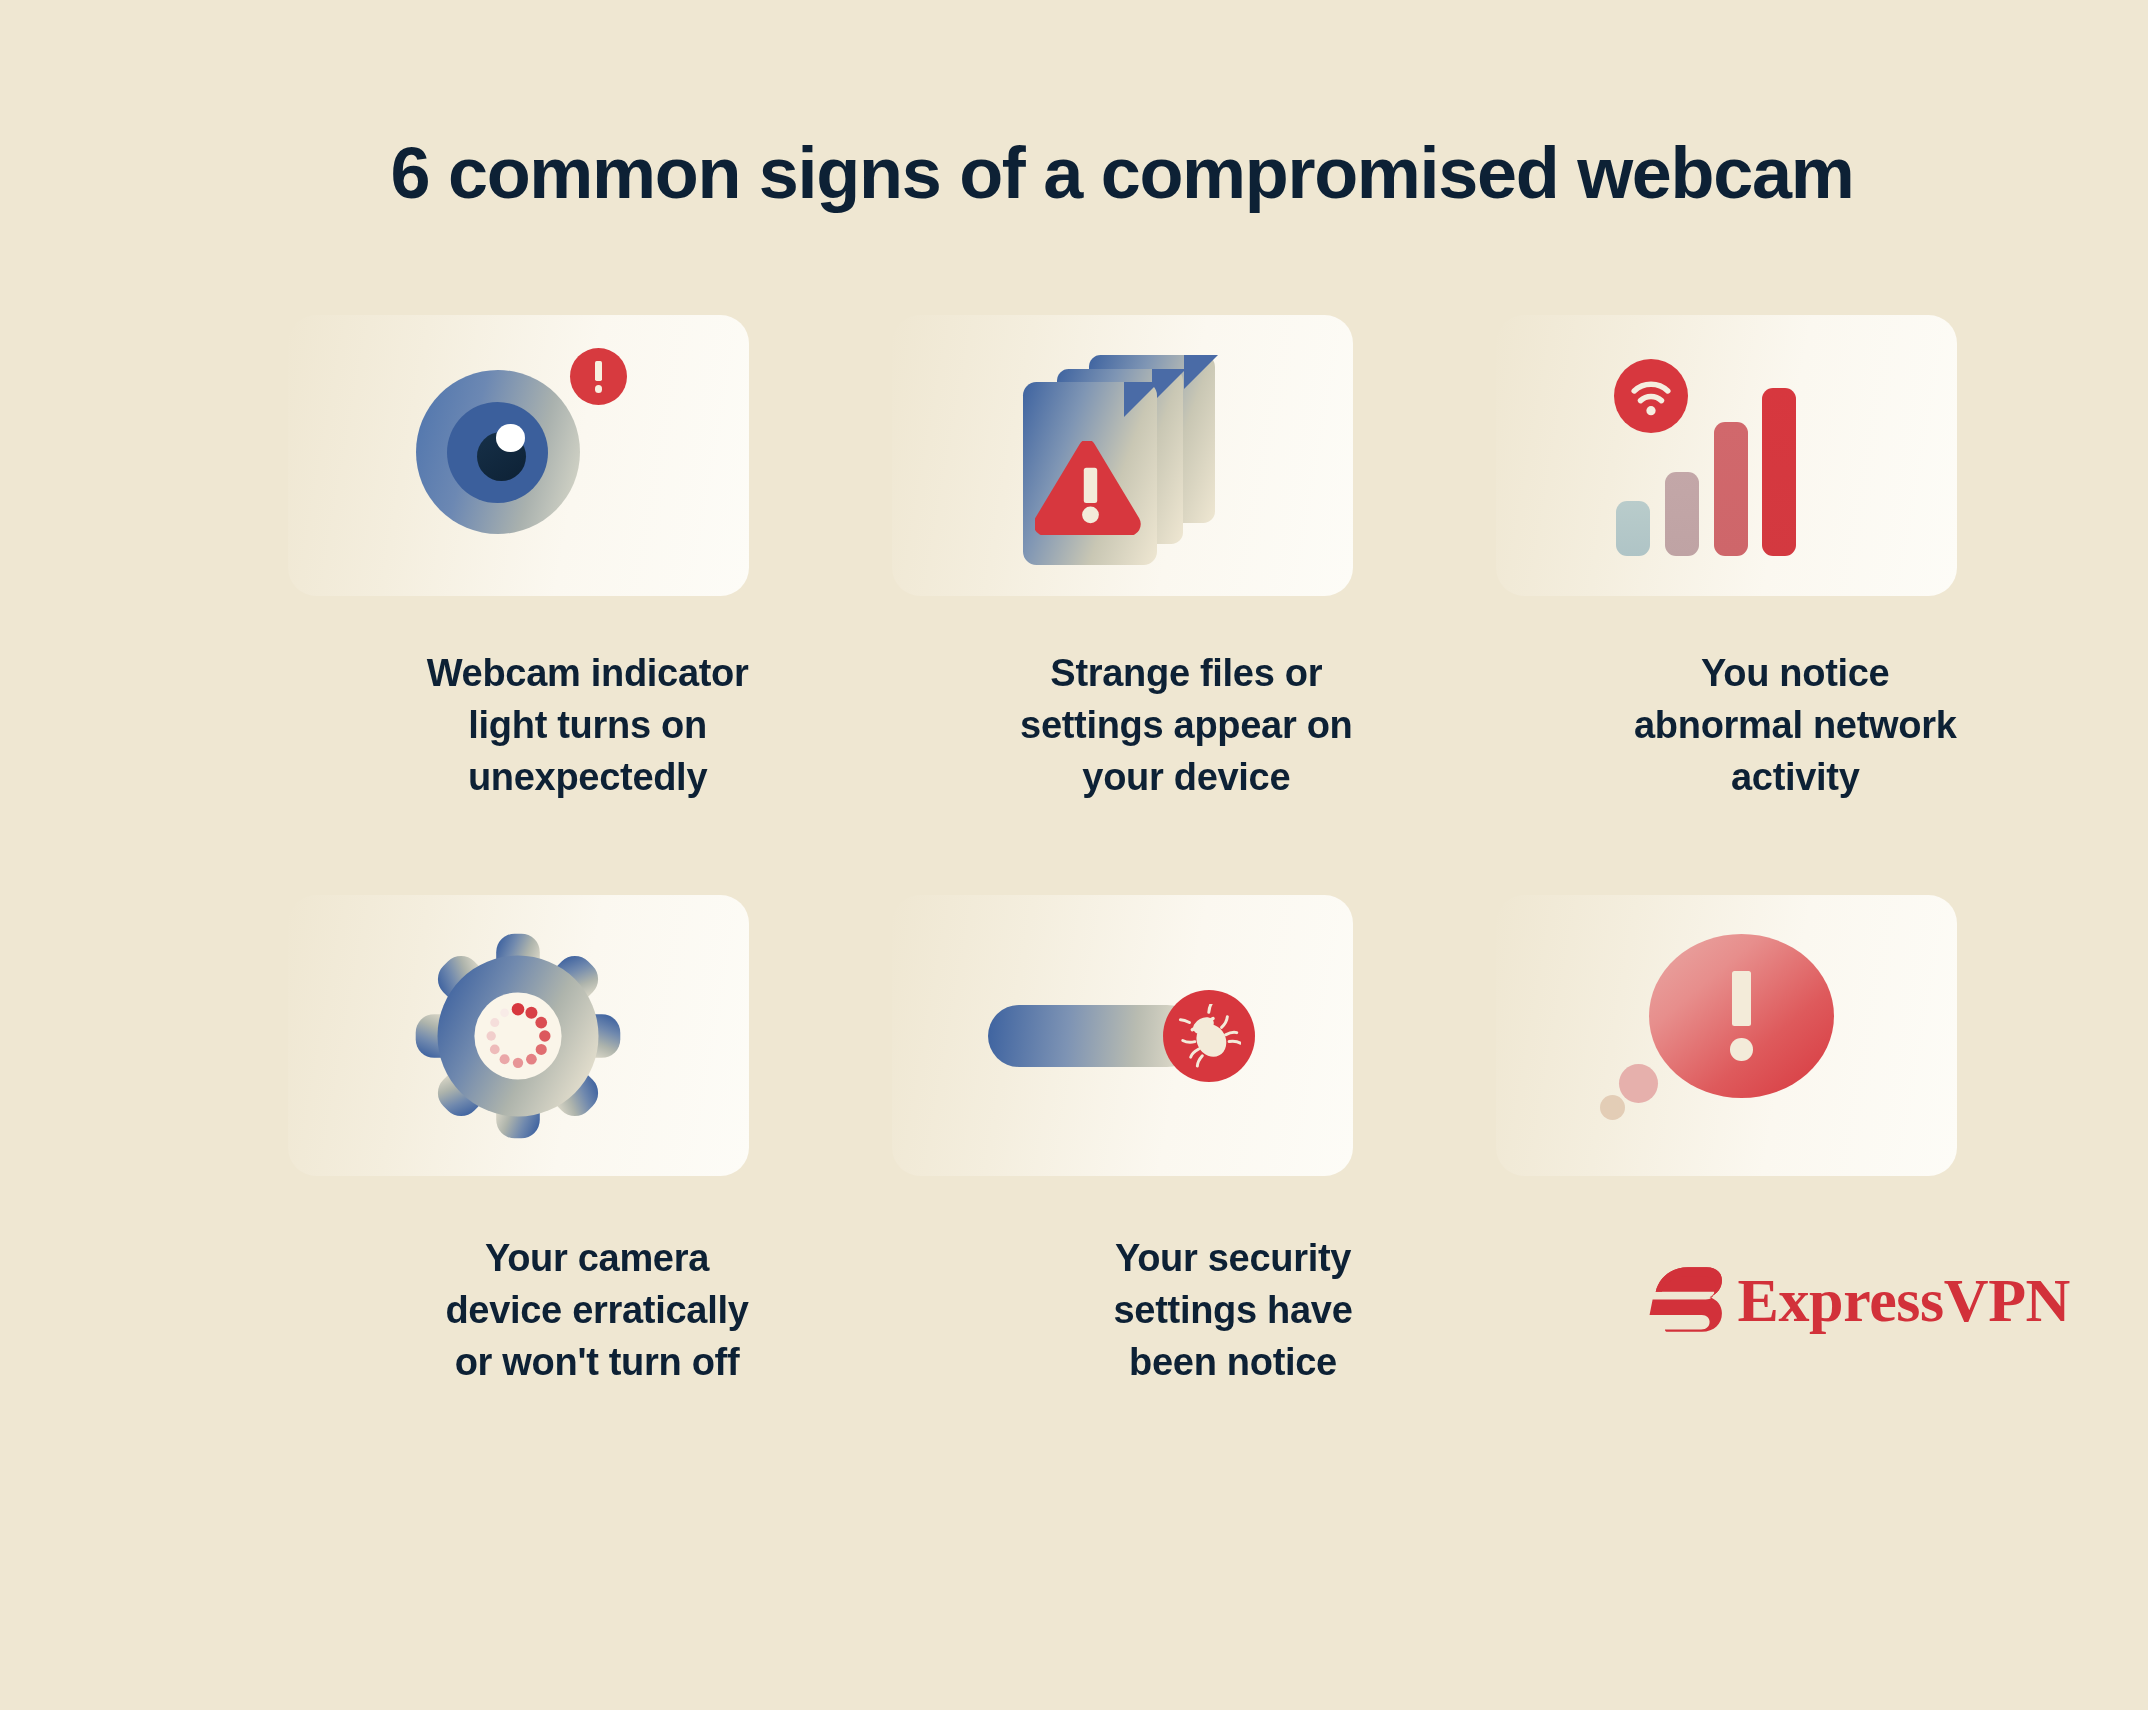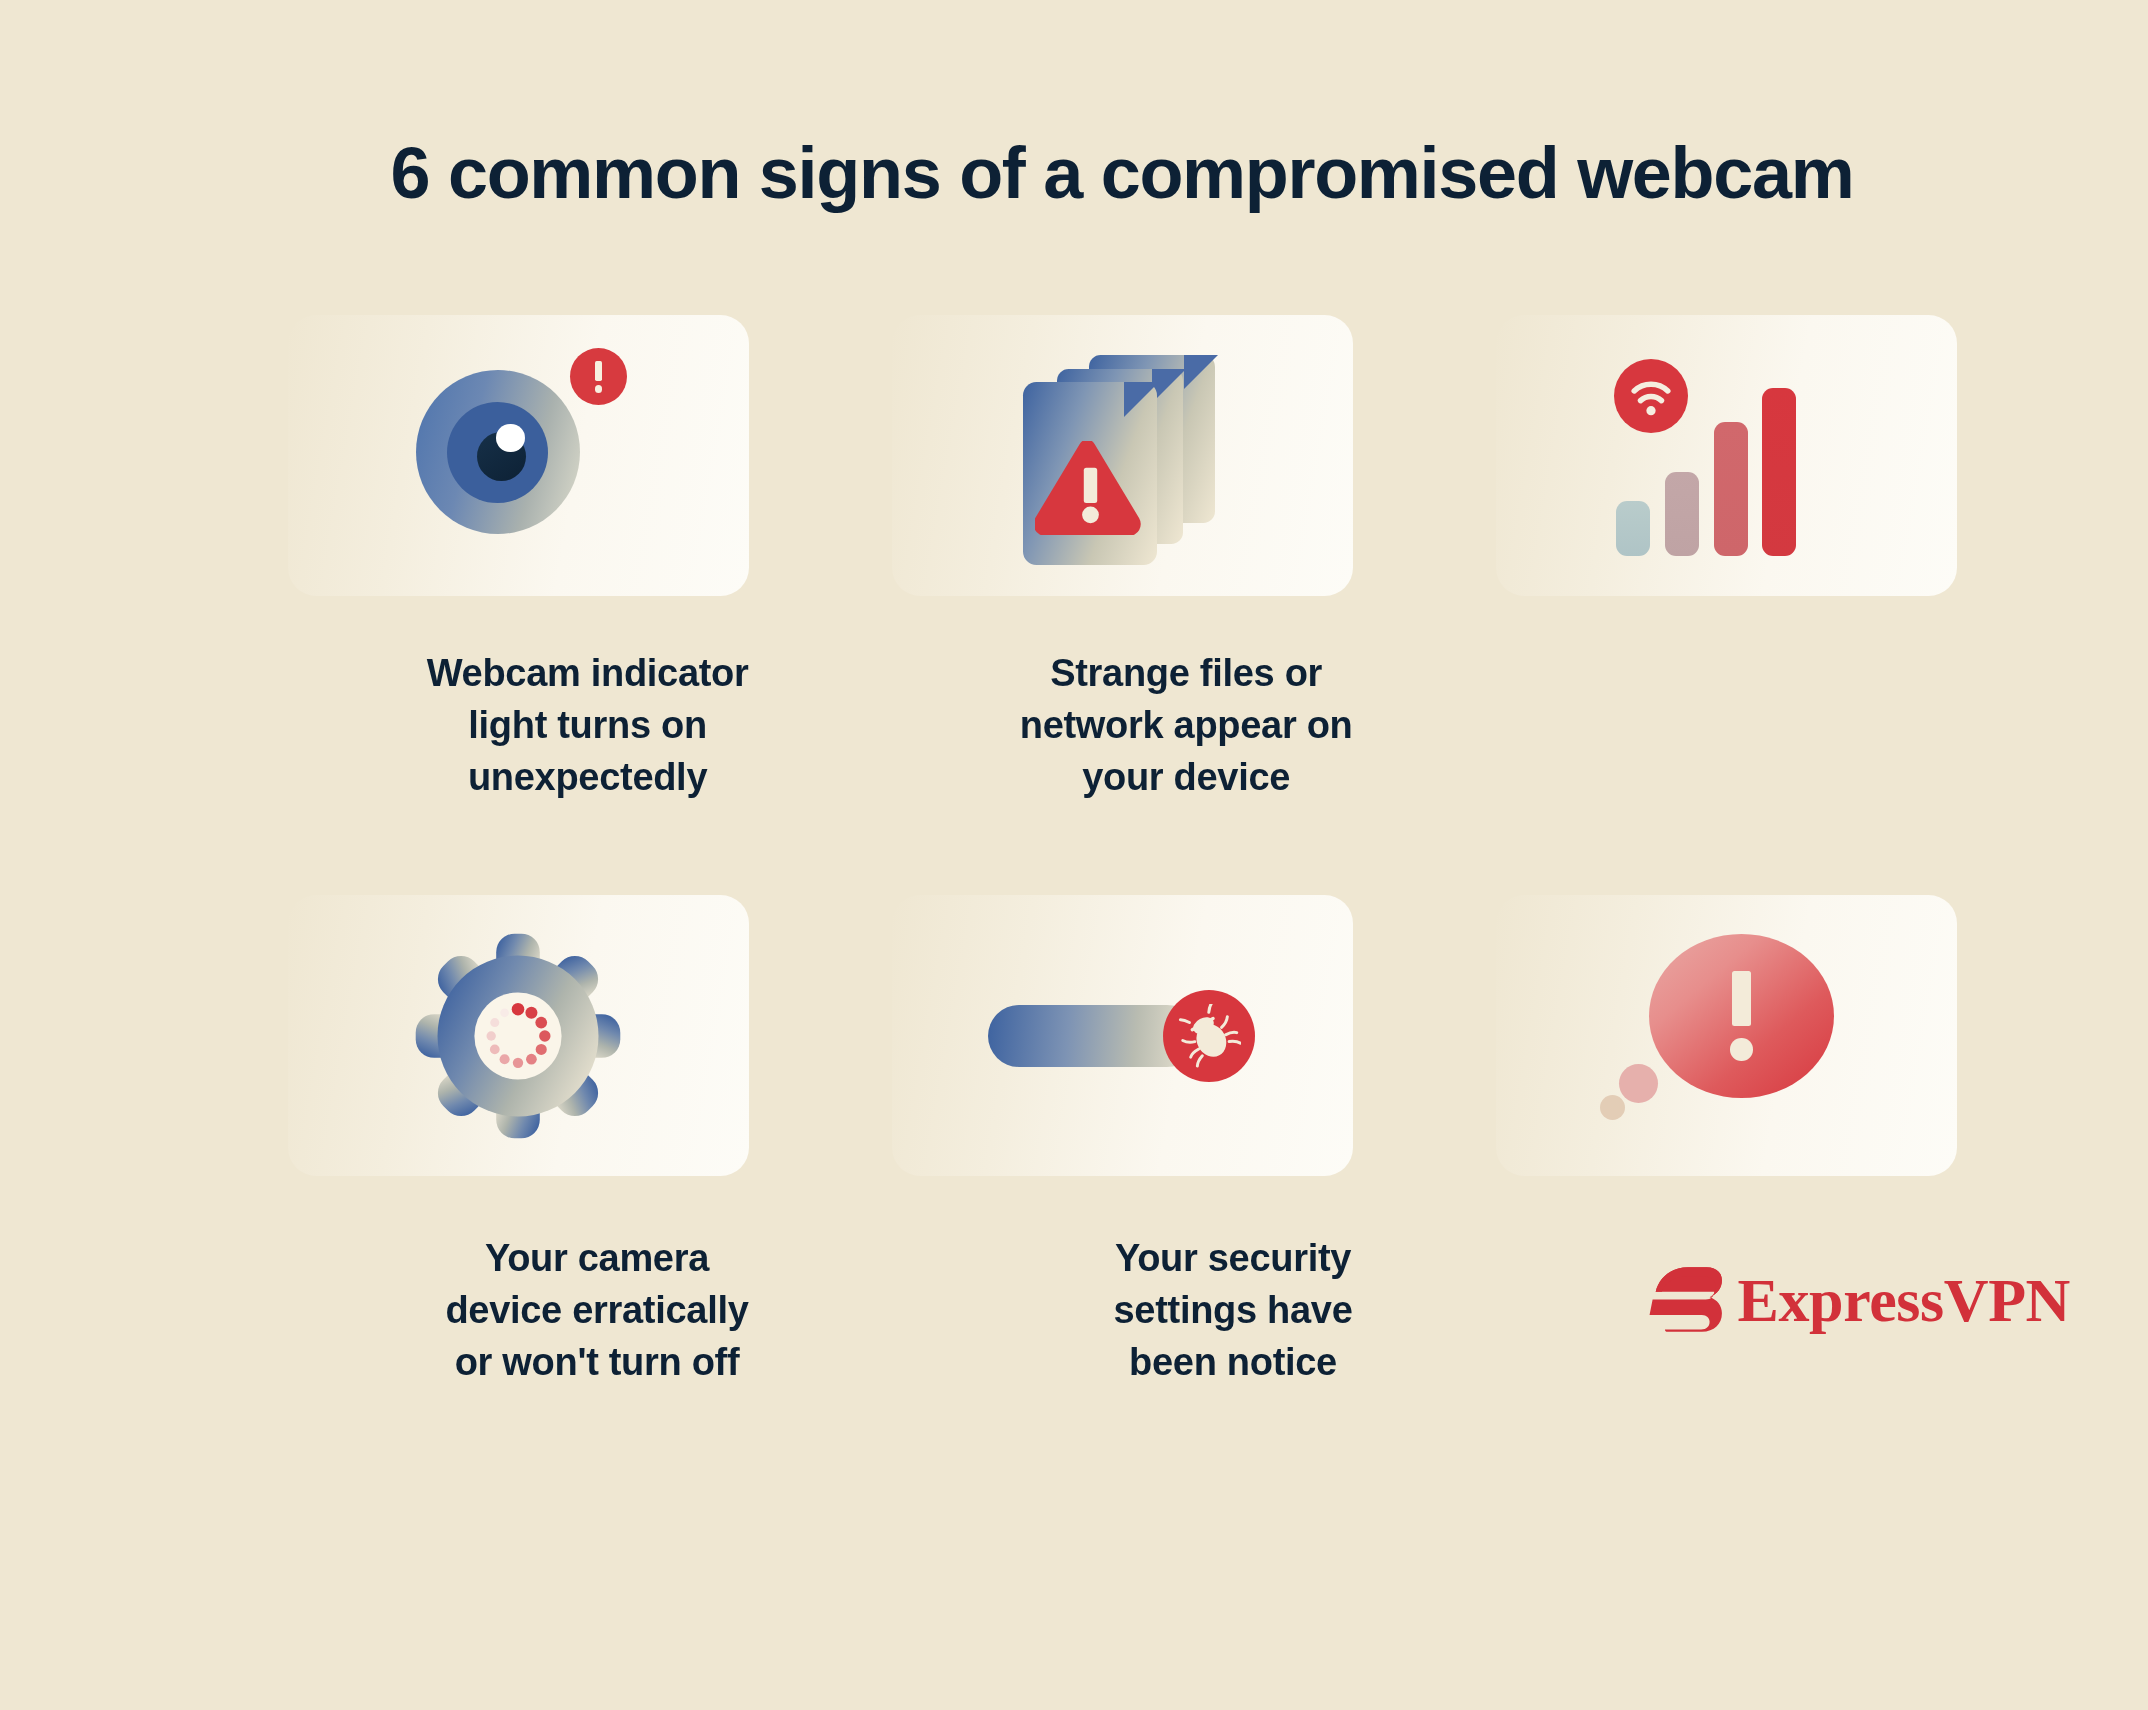--- a/index.html
+++ b/index.html
@@ -320,40 +320,43 @@
           <div class="file front"></div>
           <div class="fold front"></div>
           <svg class="warn-tri" viewBox="0 0 132 112">
             <path d="M57 8 L4 96 a14 14 0 0 0 12 21 h100 a14 14 0 0 0 12 -21 L75 8 a10 10 0 0 0 -18 0 Z" fill="#D7373E" transform="translate(-4,-4)"></path>
             <rect x="58" y="32" width="16" height="42" rx="3" fill="#F3EBD9"></rect>
             <circle cx="66" cy="88" r="10" fill="#F3EBD9"></circle>
           </svg>
         </div>
       </div>
       <div class="caption">Strange files or
-network appear on
+settings appear on
 your device</div>
     </div>
 
     <div class="cell">
       <div class="icon-card">
         <div class="net-wrap">
           <div class="bar b1"></div>
           <div class="bar b2"></div>
           <div class="bar b3"></div>
           <div class="bar b4"></div>
           <div class="wifi-circle">
             <svg width="74" height="74" viewBox="0 0 88 88">
               <path d="M24 38 a29 29 0 0 1 40 0" stroke="#F5EEE0" stroke-width="6.5" fill="none" stroke-linecap="round"></path>
               <path d="M31.5 49.5 a18.5 18.5 0 0 1 25 0" stroke="#F5EEE0" stroke-width="6.5" fill="none" stroke-linecap="round"></path>
               <circle cx="44" cy="61.5" r="5.5" fill="#F5EEE0"></circle>
             </svg>
           </div>
         </div>
       </div>
+      <div class="caption">You notice
+abnormal network
+activity</div>
     </div>
 
     <div class="cell row2">
       <div class="icon-card">
         <div class="gear-wrap">
           <svg width="218" height="210" viewBox="0 0 260 250">
             <defs>
               <linearGradient id="gearGrad" x1="0" y1="0.25" x2="1" y2="0.75">
                 <stop offset="0%" stop-color="#3F63A0"></stop>
                 <stop offset="30%" stop-color="#7089AE"></stop>

